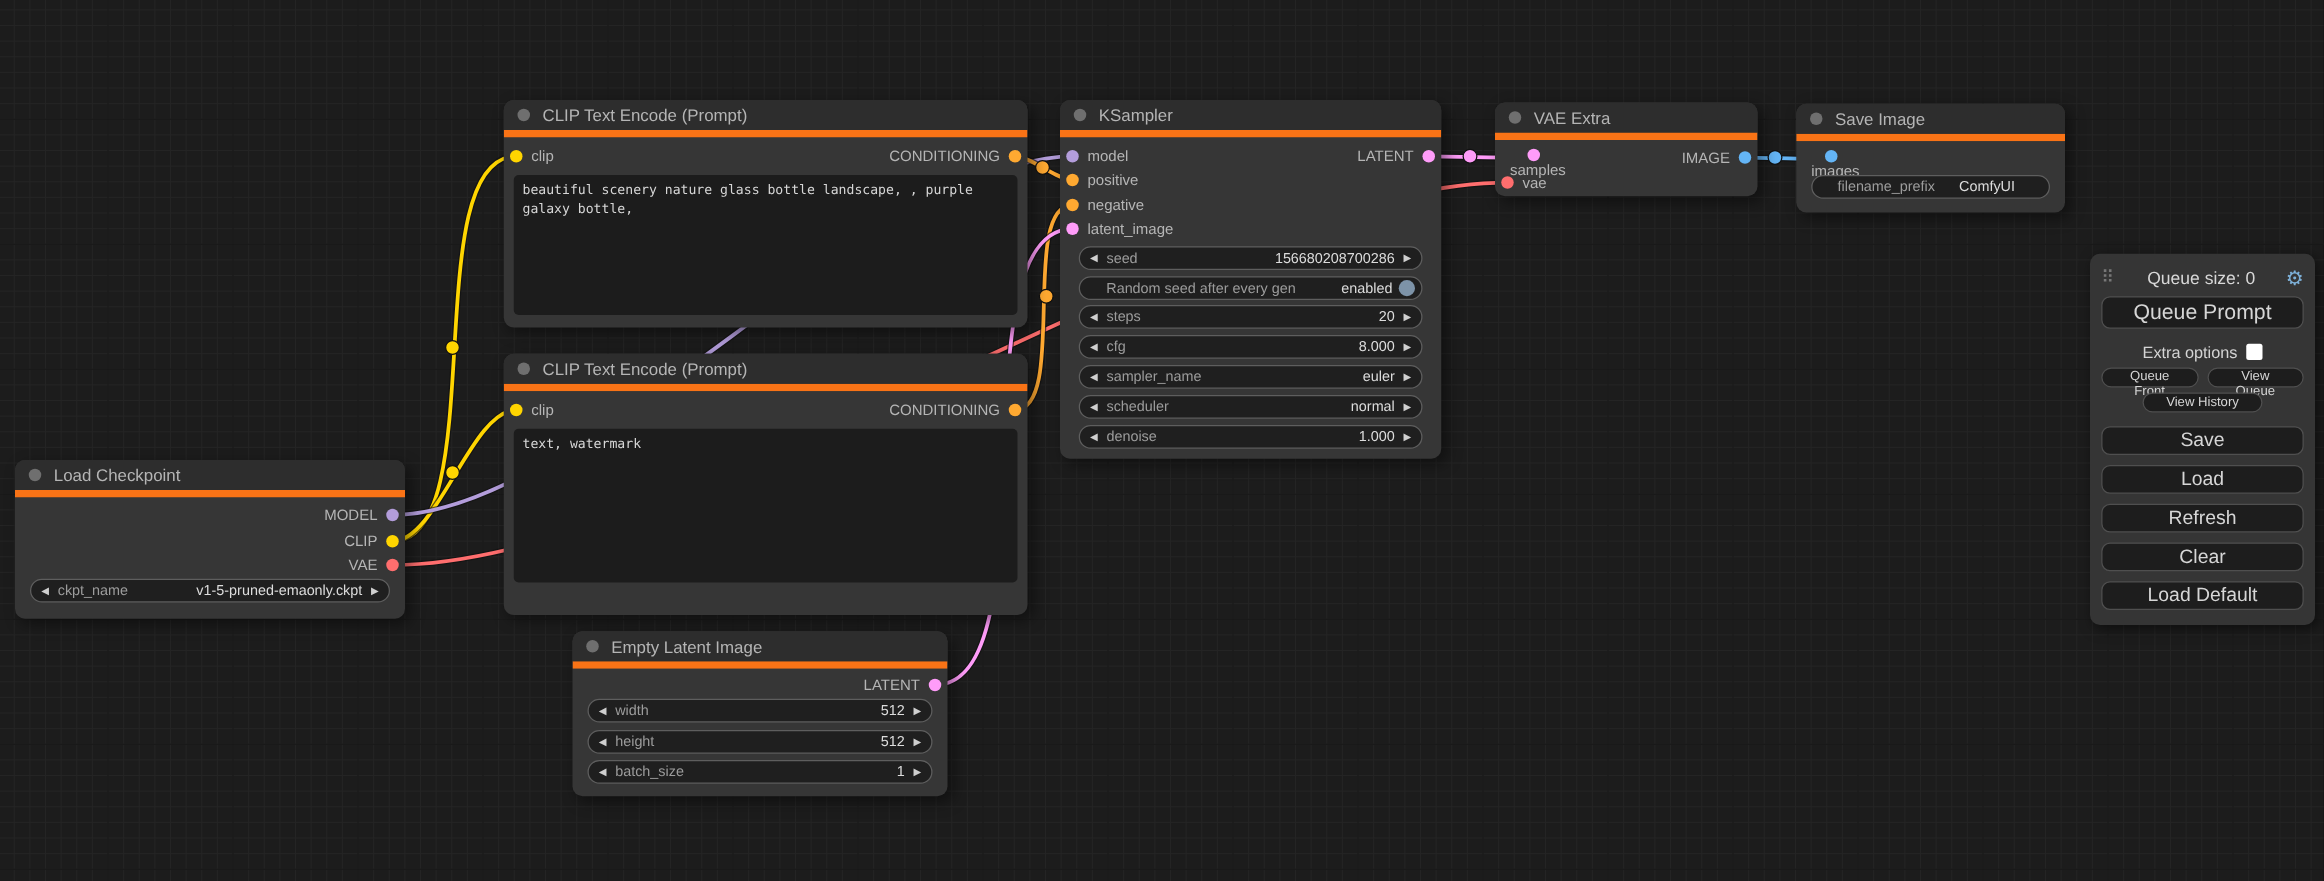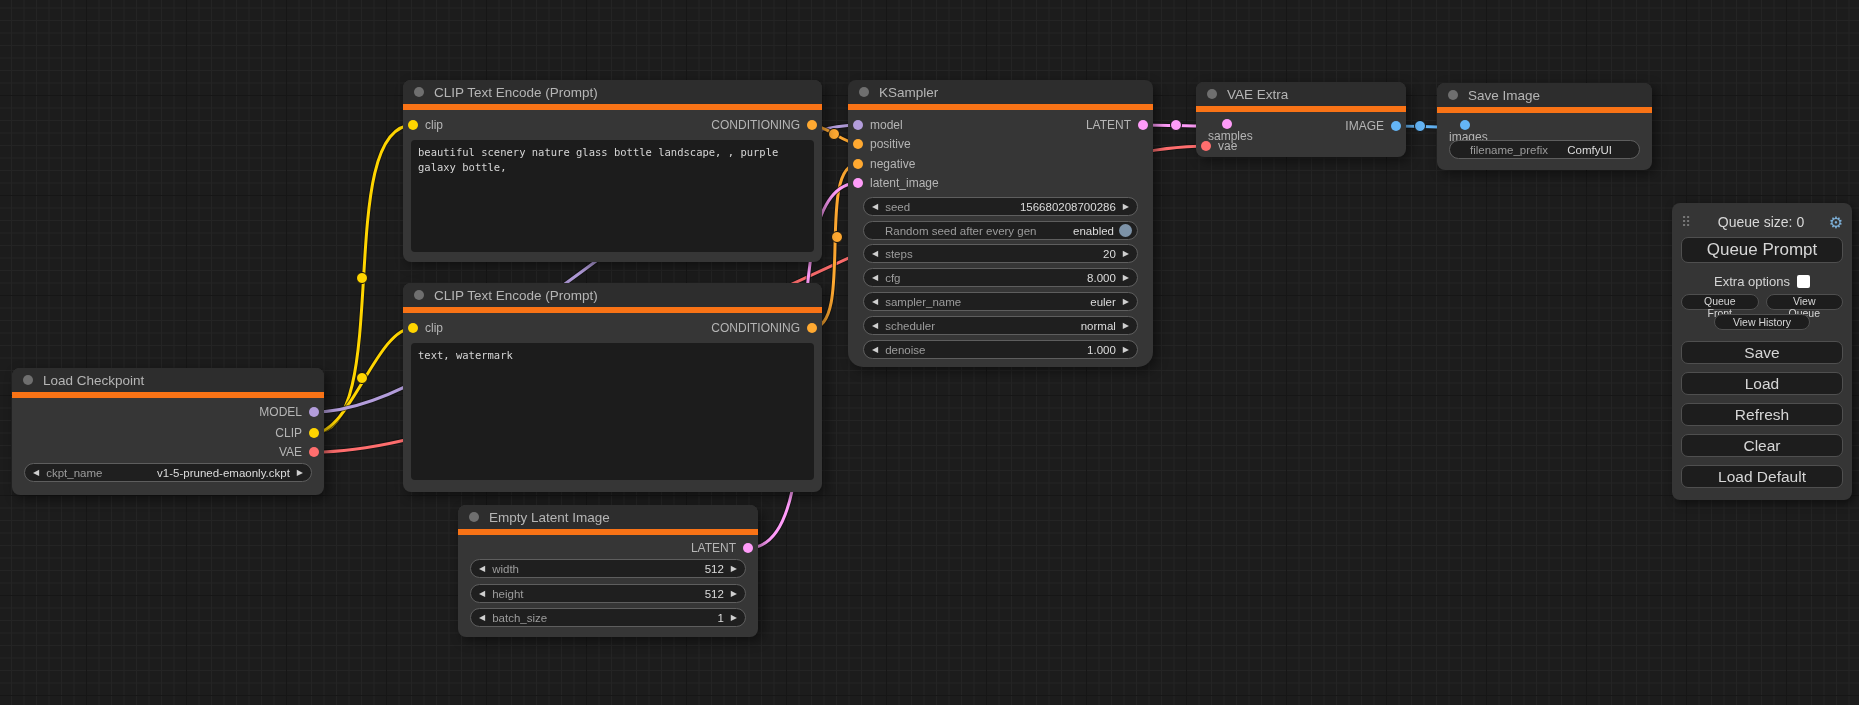--- a/index.html
+++ b/index.html
@@ -141,23 +141,23 @@
           <span>CLIP Text Encode (Prompt)</span>
         </div>
         <div class="slot in" style="top: 38px;">
           <span class="dot" style="background: rgb(255, 213, 0);"></span>
           <span class="lbl">clip</span>
         </div>
         <div class="slot out" style="top: 38px;">
           <span class="lbl">CONDITIONING</span>
           <span class="dot" style="background: rgb(255, 169, 49);"></span>
         </div>
-        <div class="textbox" style="left: 8px; top: 60px; width: 403px; height: 137px;">text, watermark</div>
-      </div>
-      <div class="node" style="left: 848px; top: 80px; width: 305px; height: 287px; border-radius: 15px;">
+        <div class="textbox" style="left: 8px; top: 60px; width: 403px; height: 123px;">text, watermark</div>
+      </div>
+      <div class="node" style="left: 848px; top: 80px; width: 305px; height: 287px;">
         <div class="ntitle">
           <span class="ndot"></span>
           <span>KSampler</span>
         </div>
         <div class="slot in" style="top: 38px;">
           <span class="dot" style="background: rgb(179, 157, 219);"></span>
           <span class="lbl">model</span>
         </div>
         <div class="slot in" style="top: 57px;">
           <span class="dot" style="background: rgb(255, 169, 49);"></span>

